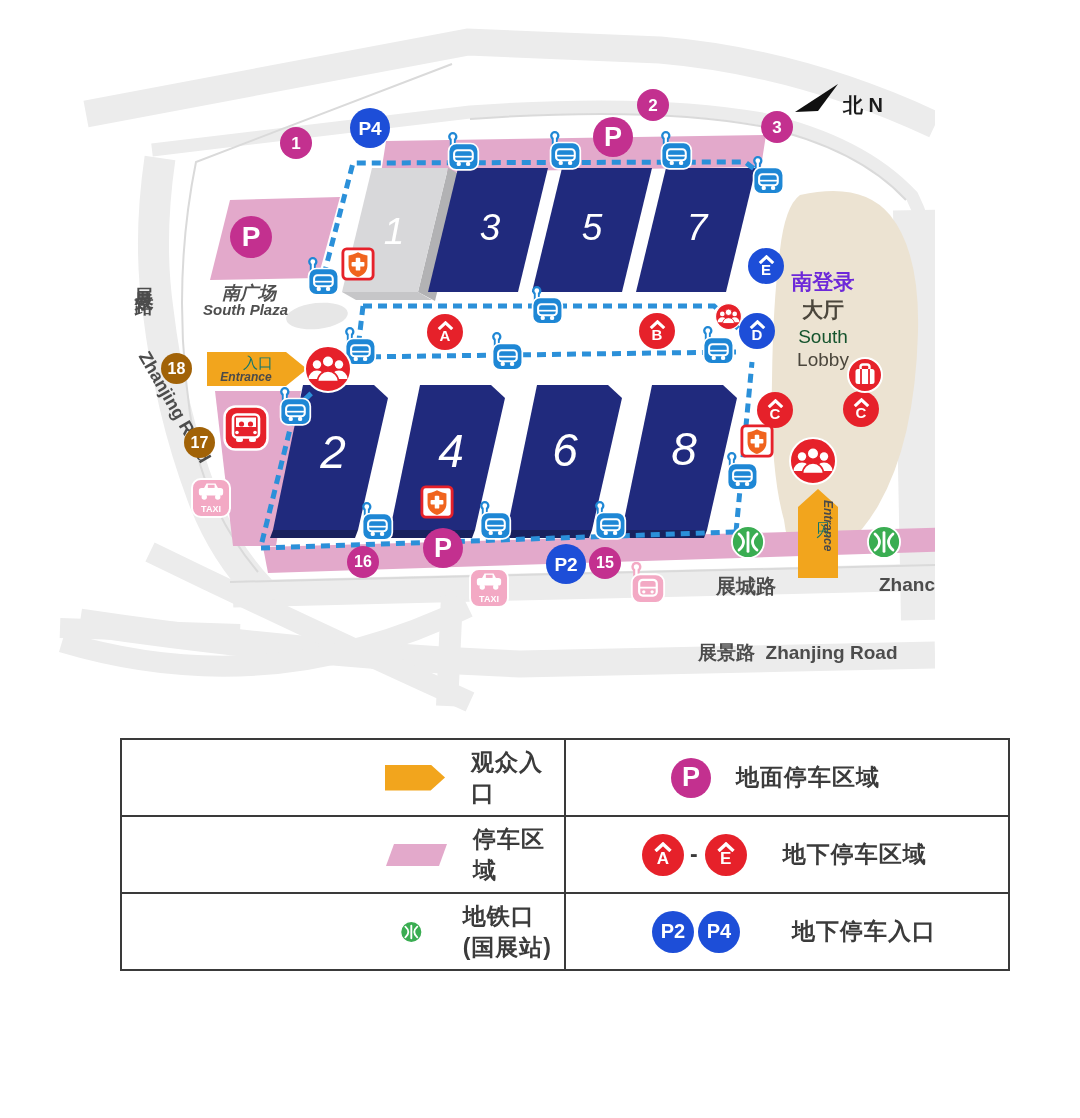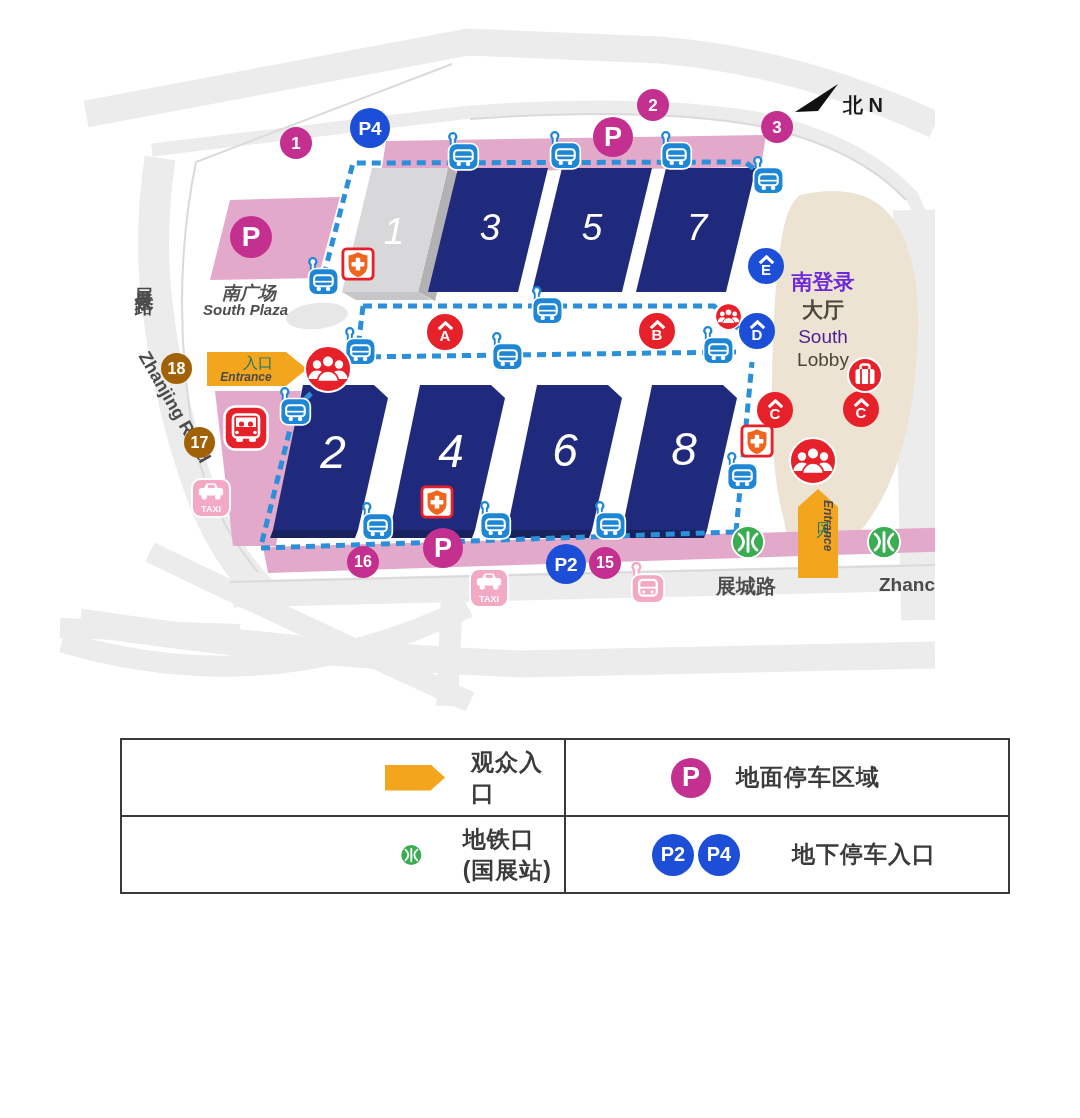--- a/index.html
+++ b/index.html
@@ -193,27 +193,30 @@
   </svg>
 
   <div class="lbl" style="left:843px;top:92px;font-size:20px;color:#1a1a1a;">北 N</div>
 
   <div class="lbl" style="left:131px;top:272px;font-size:19px;writing-mode:vertical-rl;letter-spacing:5px;">展景路</div>
   <div class="lbl" style="left:152px;top:348px;font-size:18px;transform:rotate(60deg);transform-origin:left top;">Zhanjing Road</div>
 
   <div class="lbl" style="left:716px;top:573px;font-size:20px;">展城路</div>
   <div class="lbl" style="left:879px;top:574px;font-size:19px;">Zhanc</div>
 
+  <div class="lbl" style="left:698px;top:640px;font-size:19px;">
+    <span>展景路</span>&nbsp;&nbsp;<span>Zhanjing Road</span>
+  </div>
 
   <div class="lbl" style="left:222px;top:281px;font-size:18px;font-style:italic;color:#4f4f4f;">南广场</div>
   <div class="lbl" style="left:203px;top:301px;font-size:15px;font-style:italic;color:#4f4f4f;">South Plaza</div>
 
   <div class="lbl" style="left:823px;top:268px;font-size:21px;color:#6d28d9;transform:translateX(-50%);">南登录</div>
   <div class="lbl" style="left:823px;top:296px;font-size:21px;color:#4b463c;transform:translateX(-50%);">大厅</div>
-  <div class="lbl" style="left:823px;top:326px;font-size:19px;font-weight:normal;color:#4c1d95;transform:translateX(-50%);">South</div>
+  <div class="lbl" style="left:823px;top:326px;font-size:19px;font-weight:normal;color:#14532d;transform:translateX(-50%);">South</div>
   <div class="lbl" style="left:823px;top:349px;font-size:19px;font-weight:normal;color:#4b463c;transform:translateX(-50%);">Lobby</div>
 
   <div class="abs ent-cn" style="left:246px;top:354px;transform:translateX(-50%);">入口</div>
   <div class="abs ent-en" style="left:246px;top:370px;transform:translateX(-50%);">Entrance</div>
 
   <div class="abs ent-cn" style="left:803px;top:512px;writing-mode:vertical-rl;font-size:14px;">入口</div>
   <div class="abs ent-en" style="left:835px;top:500px;transform:rotate(90deg);transform-origin:left top;font-size:12px;">Entrance</div>
 
   <div class="hallnum r1" style="left:394px;top:232px;">1</div>
   <div class="hallnum r1" style="left:490px;top:228px;">3</div>
@@ -385,20 +388,46 @@
       </td>
       <td>
         <div class="cell" style="padding-left:105px;">
           <div class="lg-badge magenta" style="width:40px;height:40px;font-size:27px;">P</div>
           <div class="txt" style="margin-left:25px;">地面停车区域</div>
         </div>
       </td>
     </tr>
     <tr>
       <td>
+        <div class="cell" style="padding-left:268px;">
+          <div class="para" style="background:#e3a9cb;"></div>
+          <div class="txt" style="margin-left:30px;">停车区域</div>
+        </div>
+      </td>
+      <td>
+        <div class="cell" style="padding-left:76px;">
+          <div class="lg-badge red roof badge" style="position:static;width:42px;height:42px;font-size:17px;flex-direction:column;">
+            <svg width="22" height="10">
+                  <use href="#sym-roofchev"></use>
+                </svg>
+            <span style="margin-top:-2px;">A</span>
+          </div>
+          <div class="txt" style="margin:0 6px;">-</div>
+          <div class="lg-badge red roof badge" style="position:static;width:42px;height:42px;font-size:17px;flex-direction:column;">
+            <svg width="22" height="10">
+                  <use href="#sym-roofchev"></use>
+                </svg>
+            <span style="margin-top:-2px;">E</span>
+          </div>
+          <div class="txt" style="margin-left:36px;">地下停车区域</div>
+        </div>
+      </td>
+    </tr>
+    <tr>
+      <td>
         <div class="cell" style="padding-left:278px;">
           <svg width="36" height="36">
                 <use href="#sym-metro"></use>
               </svg>
           <div class="txt" style="margin-left:40px;">地铁口(国展站)</div>
         </div>
       </td>
       <td>
         <div class="cell" style="padding-left:86px;">
           <div class="vcen" style="gap:4px;">

